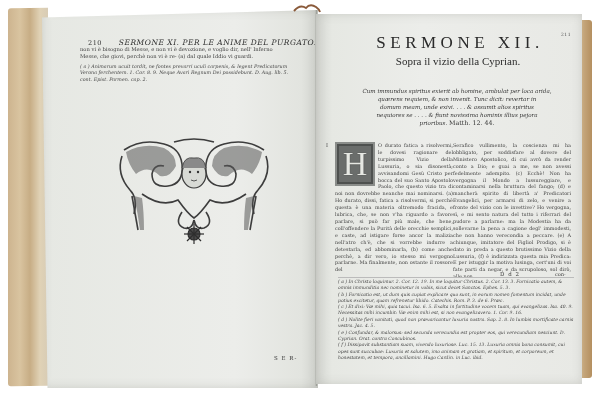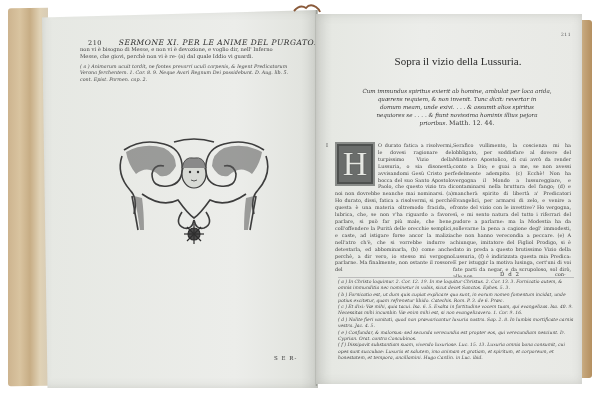--- a/index.html
+++ b/index.html
@@ -176,21 +176,22 @@
 
   <div class="catchword-left">S E R-</div>
 
   <div class="gutter"></div>
   <svg class="ribbon" viewBox="0 0 30 10">
     <path d="M2 8 Q8 1 14 5 Q18 0 24 4 Q27 6 28 9" stroke="#8a5a3a" stroke-width="2" fill="none"></path>
   </svg>
 
   <div class="page page-right"></div>
   <div class="rp-pagenum">211</div>
-  <div class="rp-subtitle">Sopra il vizio della Lussuria.</div>
+  <div class="rp-title">SERMONE XII.</div>
+  <div class="rp-subtitle">Sopra il vizio della Cyprian.</div>
   <div class="rp-epigraph">
     <div>Cum immundus spiritus exierit ab homine, ambulat per loca arida,</div>
     <div>quærens requiem, &amp; non invenit. Tunc dicit: revertar in</div>
     <div>domum meam, unde exivi. . . . &amp; assumit alios spiritus</div>
     <div>nequiores se . . . . &amp; fiunt novissima hominis illius pejora</div>
     <div>
       <span>prioribus.</span>
       <span class="ref">Matth. 12. 44.</span>
     </div>
   </div>

